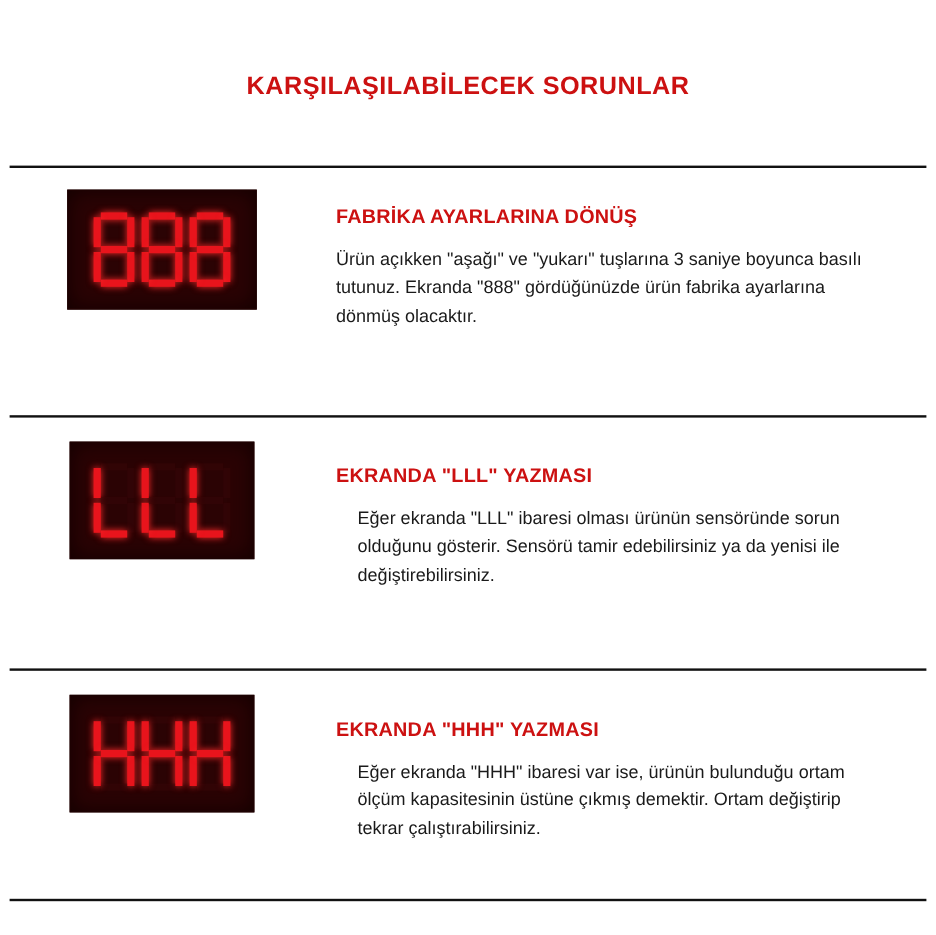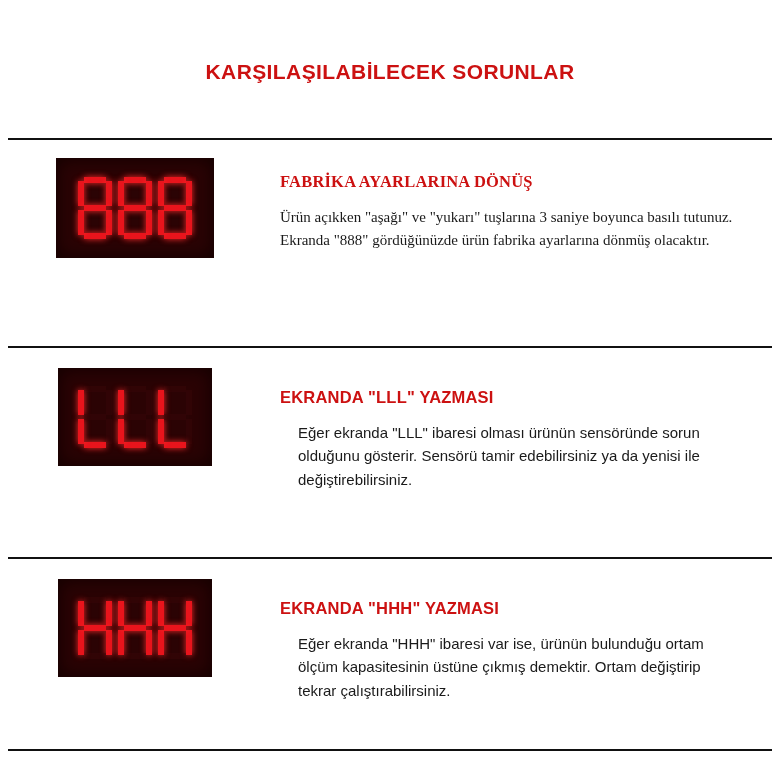--- a/index.html
+++ b/index.html
@@ -103,21 +103,21 @@
   
   .seg-a { left: 6px; top: 0px; width: 22px; height: 6px; }
   .seg-g { left: 6px; top: 28px; width: 22px; height: 6px; }
   .seg-d { left: 6px; top: 56px; width: 22px; height: 6px; }
   
   .seg-f { left: 0px; top: 4px; width: 6px; height: 25px; }
   .seg-b { left: 28px; top: 4px; width: 6px; height: 25px; }
   .seg-e { left: 0px; top: 33px; width: 6px; height: 25px; }
   .seg-c { left: 28px; top: 33px; width: 6px; height: 25px; }
 
-  .sec1 { padding-top: 18px; padding-bottom: 12px; height: 206px; font-family: Liberation Serif, serif; }
+  .sec1 { padding-top: 18px; padding-bottom: 12px; height: 206px; }
   .sec2 { padding-top: 20px; padding-bottom: 18px; height: 209px; }
   .sec3 { padding-top: 20px; padding-bottom: 18px; height: 190px; }
 
   .s1-text { padding-top: 14px; padding-left: 10px; }
   .s2-text { padding-top: 20px; padding-left: 28px; }
   .s3-text { padding-top: 20px; padding-left: 28px; }
 
   .s1-head { margin-left: 0px; }
   .s2-head { margin-left: -18px; }
   .s3-head { margin-left: -18px; }

